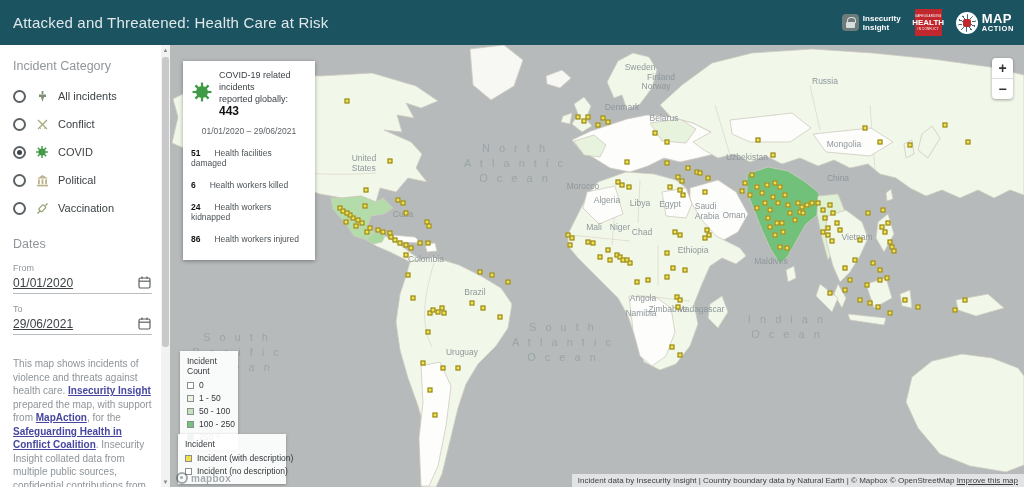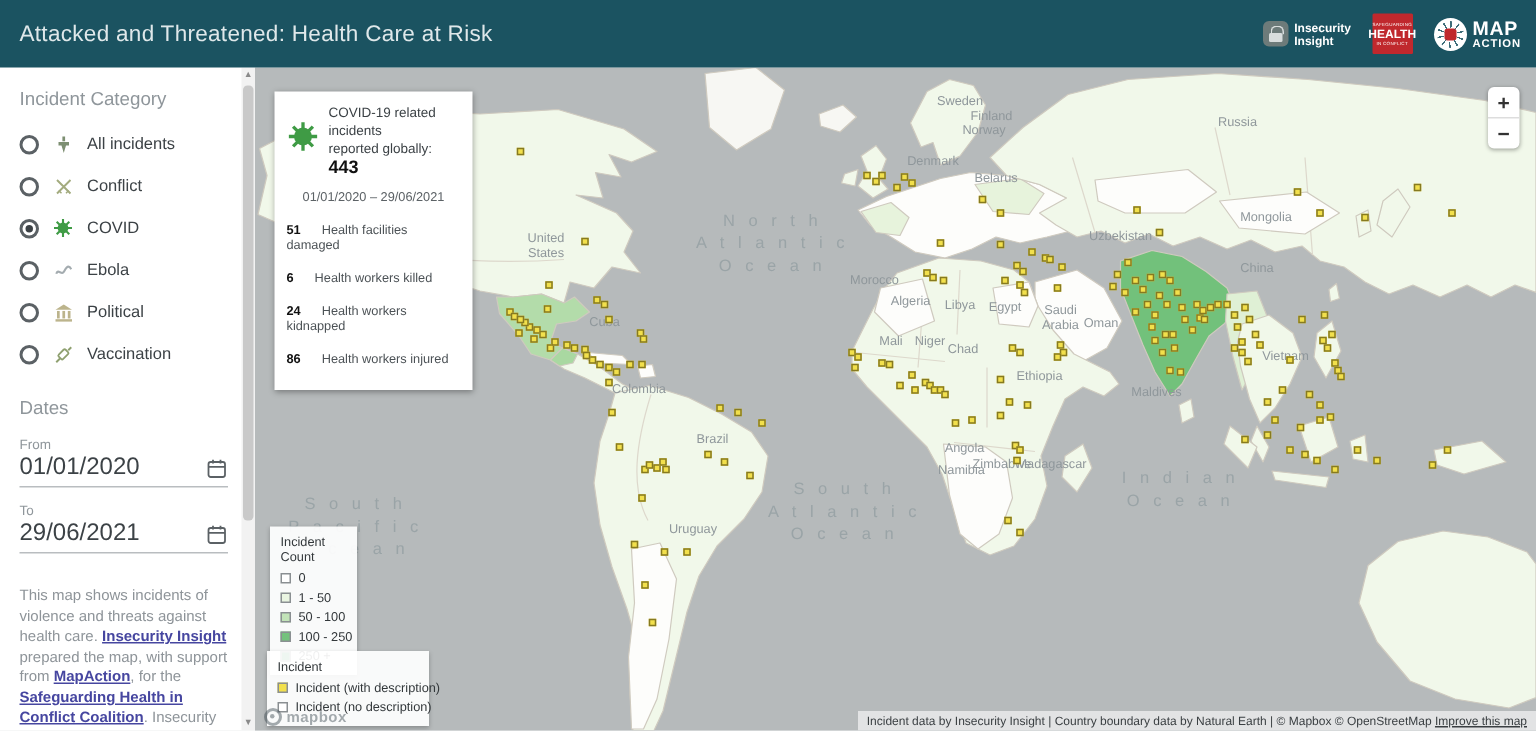--- a/index.html
+++ b/index.html
@@ -32,34 +32,34 @@
   .section-title { color:#8f969b; font-size:12.5px; margin-bottom:12px; }
   .cat-row { display:flex; align-items:center; gap:9px; height:22px; margin-bottom:6px; cursor:pointer; }
   .radio { width:13px; height:13px; border:2px solid #5b6165; border-radius:50%; flex:none; position:relative; background:#fff; }
   .radio.checked:after { content:""; position:absolute; left:2px; top:2px; width:5px; height:5px; border-radius:50%; background:#3c4246; }
   .cat-icon { width:14px; height:14px; flex:none; display:flex; align-items:center; justify-content:center; }
   .cat-label { font-size:11px; color:#3c4246; }
   .dates-block { margin-top:18px; }
   .field { margin-bottom:10px; }
   .field-label { font-size:9px; color:#8f969b; margin-bottom:2px; }
   .field-row { display:flex; align-items:center; border-bottom:1px solid #b9bdc0; padding-bottom:3px; }
-  .field-row input { border:none; outline:none; flex:1; font-size:16px; color:#3c4246; font-family:"Liberation Sans", sans-serif; width:100px; background:transparent; }
+  .field-row input { border:none; outline:none; flex:1; font-size:12px; color:#3c4246; font-family:"Liberation Sans", sans-serif; width:100px; background:transparent;text-decoration:underline; }
   .cal-btn { width:15px; height:15px; flex:none; cursor:pointer; }
   .desc { margin-top:22px; font-size:10px; line-height:13.5px; color:#8e9499; }
   .desc a { color:#4646a0; font-weight:bold; text-decoration:underline; }
   
   .scrollbar { position:absolute; right:0; top:0; width:9px; height:442px; background:#f2f2f2; }
   .scroll-arrow { position:absolute; left:0; width:9px; height:10px; color:#8a8a8a; font-size:6px; text-align:center; line-height:10px; }
   .scroll-thumb { position:absolute; left:1px; top:12px; width:7px; height:290px; background:#c9c9c9; border-radius:3px; }
 
   
   .map { position:absolute; left:170px; top:45px; width:854px; height:442px; background:#b6babb; overflow:hidden; }
   .map svg.world { position:absolute; left:0; top:0; }
   .marker { position:absolute; width:5px; height:5px; background:#f2e04c; border:1px solid #867a21; transform:translate(-50%,-50%); }
-  .country-label { position:absolute; transform:translate(-50%,-50%); font-size:8.5px; color:#8f979b; white-space:pre-line; text-align:center; line-height:10px; pointer-events:none; }
+  .country-label { position:absolute; transform:translate(-50%,-50%); font-size:8.5px; color:#8f979b; white-space:pre-line; text-align:left; line-height:10px; pointer-events:none; }
   .ocean-label { position:absolute; transform:translate(-50%,-50%); font-size:11px; color:#9aa4a7; letter-spacing:3px; white-space:pre-line; text-align:center; line-height:15px; pointer-events:none; }
 
   
   .info-box { position:absolute; left:13px; top:16px; width:132px; background:#fff; box-shadow:0 1px 4px rgba(0,0,0,.35); padding:8px 8px 4px 8px; z-index:10; }
   .info-head { display:flex; align-items:center; gap:6px; }
   .info-head-text { font-size:9px; color:#3c4246; line-height:12px; }
   .info-count { font-size:12px; font-weight:bold; color:#111; }
   .info-dates { text-align:center; font-size:8.5px; color:#5c6266; margin:8px 0 2px 0; }
   .stat-row { font-size:8.5px; color:#4c5256; margin:12px 0; }
   .stat-row b { color:#111; margin-right:14px; }
@@ -147,29 +147,20 @@
               <line x1="1" y1="7" x2="13" y2="7"></line>
               <line x1="2.8" y1="2.8" x2="11.2" y2="11.2"></line>
               <line x1="11.2" y1="2.8" x2="2.8" y2="11.2"></line>
             </g>
             <circle cx="7" cy="7" r="3.6" fill="#3f9b45"></circle>
           </svg>
       </span>
       <span class="cat-label">COVID</span>
     </div>
 
-    <div class="cat-row">
-      <span class="radio"></span>
-      <span class="cat-icon">
-        <svg width="13" height="13" viewBox="0 0 13 13" fill="none" stroke="#a4acb0" stroke-width="1.4">
-            <path d="M1.5 8.5 C3 4.5, 5 10.5, 7 6.5 S10.5 3.5, 11.5 5.5"></path>
-          </svg>
-      </span>
-      <span class="cat-label">Ebola</span>
-    </div>
 
     <div class="cat-row">
       <span class="radio"></span>
       <span class="cat-icon">
         <svg width="13" height="13" viewBox="0 0 13 13" fill="#bcb48c">
             <path d="M6.5 1 L12 4.5 L1 4.5 Z"></path>
             <rect x="2" y="5.3" width="1.8" height="5"></rect>
             <rect x="5.6" y="5.3" width="1.8" height="5"></rect>
             <rect x="9.2" y="5.3" width="1.8" height="5"></rect>
             <rect x="1" y="10.8" width="11" height="1.6"></rect>

